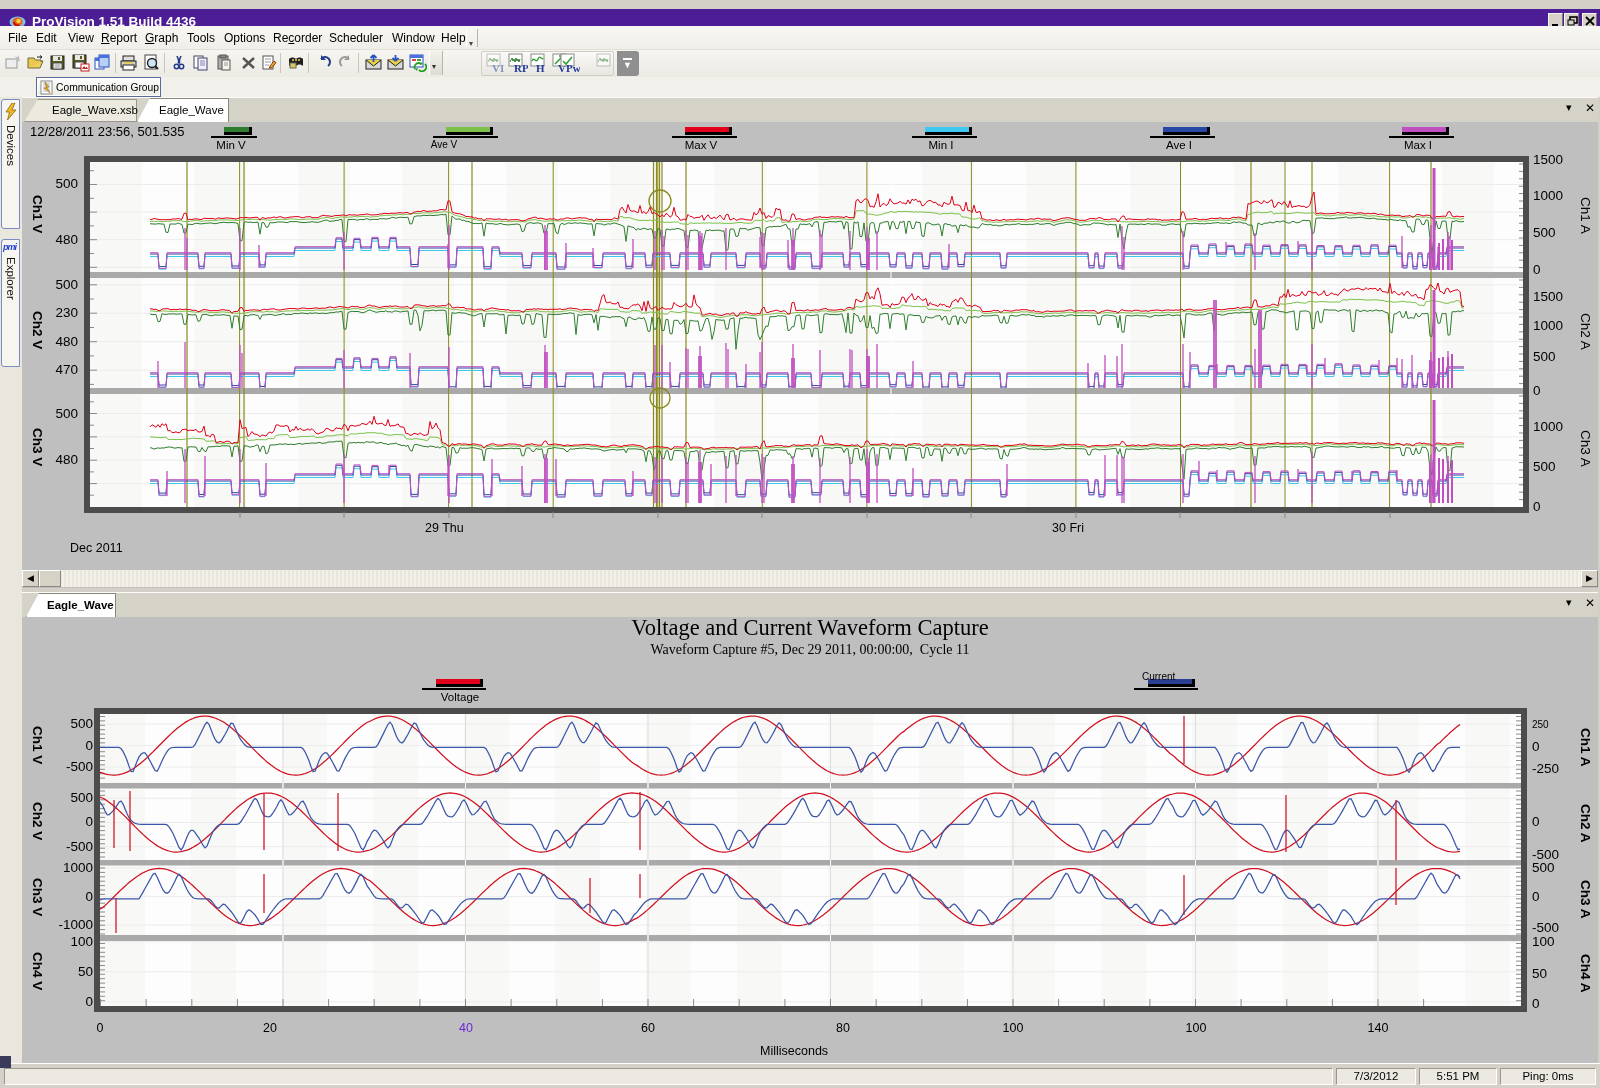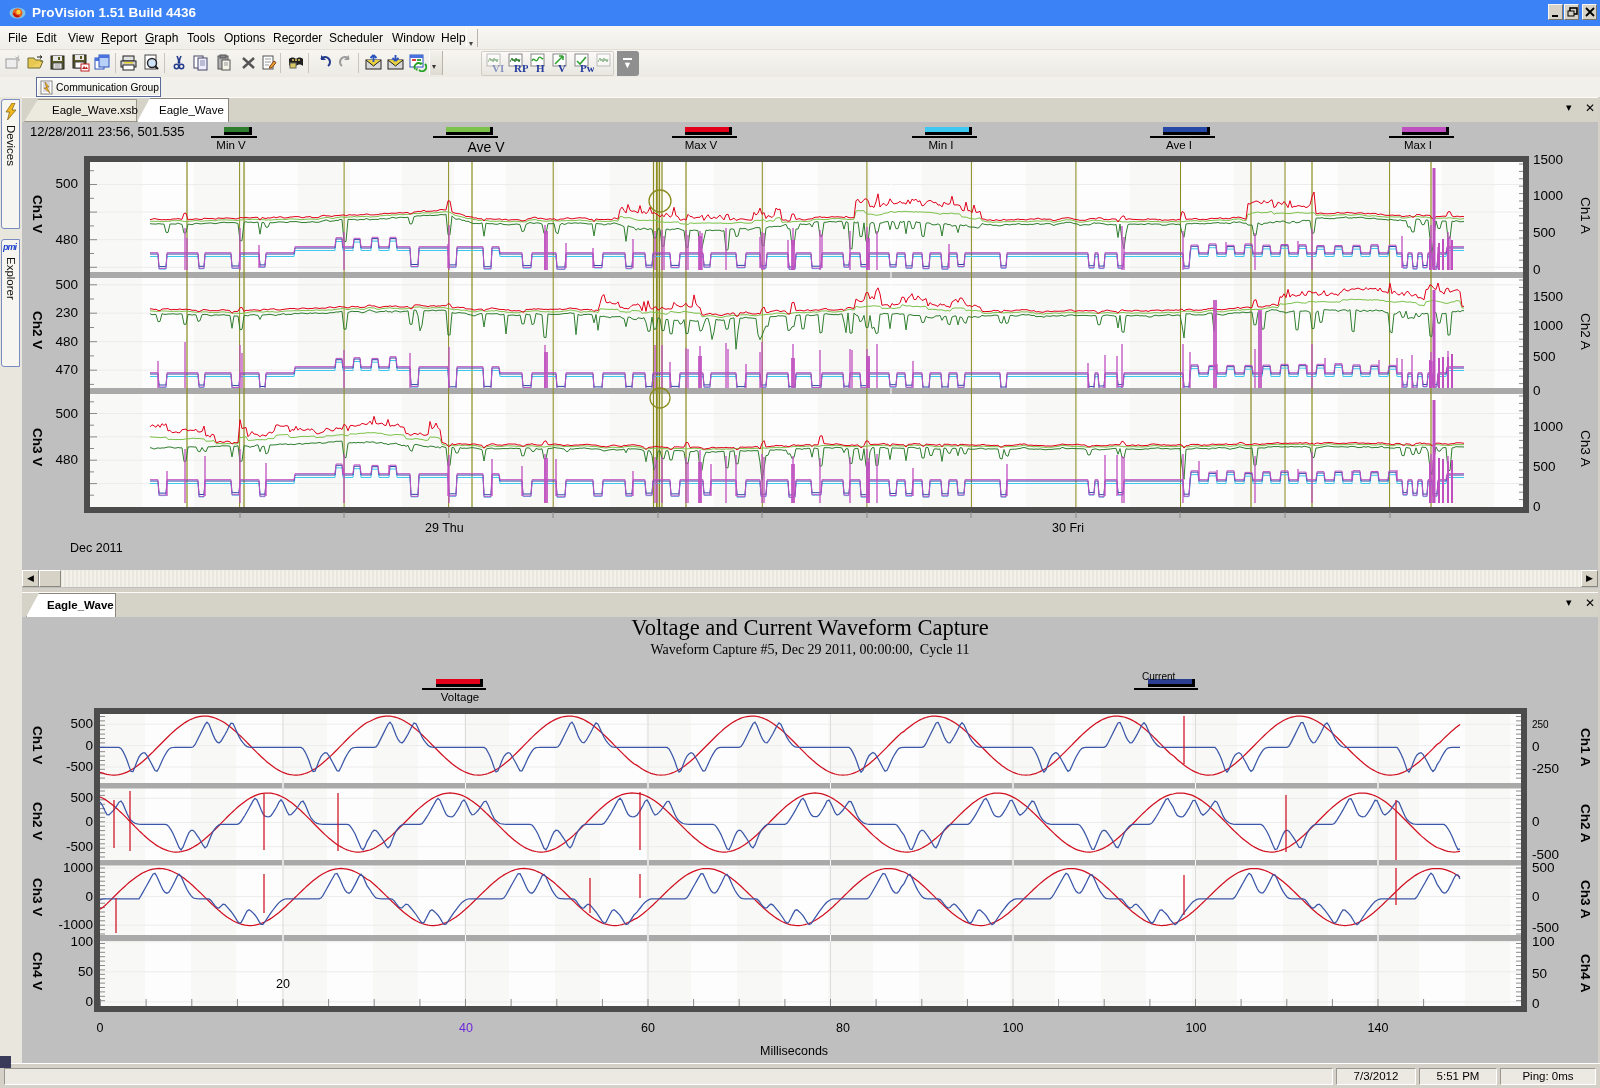--- a/index.html
+++ b/index.html
@@ -1,18 +1,18 @@
 <!DOCTYPE html>
 <html><head><meta charset="utf-8"><style>
 *{margin:0;padding:0;box-sizing:border-box}
 body{width:1600px;height:1088px;overflow:hidden;font-family:"Liberation Sans",sans-serif;background:#d4d0c8;position:relative}
 .abs{position:absolute}
 .vtext{writing-mode:vertical-rl}
 </style></head><body>
-<div class="abs" style="left:0;top:0;width:1600px;height:28px;background:#3b82f6">
+<div class="abs" style="left:0;top:9px;width:1600px;height:28px;background:#4c1d95">
     <svg class="abs" style="left:9px;top:5px" width="17" height="16">
       <ellipse cx="8.5" cy="8" rx="8" ry="5.6" fill="#7ec4ea"></ellipse>
       <ellipse cx="8.5" cy="8" rx="5" ry="4.6" fill="#e8601a"></ellipse>
       <path d="M5 8a3.5 3.5 0 0 0 5 3" fill="none" stroke="#c01010" stroke-width="2"></path>
       <circle cx="9.5" cy="7" r="2.2" fill="#ffd040"></circle>
     </svg>
     <span class="abs" style="left:32px;top:5px;color:#fff;font-weight:bold;font-size:13.5px">ProVision 1.51 Build 4436</span>
     <div class="abs" style="left:1548px;top:4px;width:15px;height:16px;background:#d6d2c8;border:1px solid;border-color:#f6f4f0 #7a766e #7a766e #f6f4f0">
       <div class="abs" style="left:3px;top:10px;width:6px;height:2px;background:#000"></div>
     </div>
@@ -164,21 +164,21 @@
     <div class="abs" style="left:530px;top:3px;width:20px;height:21px;"><svg width="20" height="21" viewBox="0 0 20 21">
         <rect x="1" y="1" width="13" height="12" fill="#fff" stroke="#888"></rect>
         <path d="M2 8 c2-5 4 3 6-2 s4 2 5-1" stroke="#30a030" stroke-width="1.4" fill="none"></path>
         <text x="6" y="19" font-size="11" font-weight="bold" fill="#223a9c" font-family="Liberation Serif,serif">H</text>
       </svg></div>
     <div class="abs" style="left:552px;top:3px;width:20px;height:21px;"><svg width="20" height="21" viewBox="0 0 20 21">
         <rect x="1" y="1" width="13" height="12" fill="#fff" stroke="#888"></rect>
         <path d="M3 11 L11 3 M11 3 h-4 M11 3 v4" stroke="#30a030" stroke-width="1.6" fill="none"></path>
         <text x="6" y="19" font-size="11" font-weight="bold" fill="#223a9c" font-family="Liberation Serif,serif">V</text>
       </svg></div>
-    <div class="abs" style="left:574px;top:3px;width:20px;height:15px;text-align:right;"><svg width="20" height="21" viewBox="0 0 20 21">
+    <div class="abs" style="left:560px;top:3px;width:20px;height:15px;text-align:right;"><svg width="20" height="21" viewBox="0 0 20 21">
         <rect x="1" y="1" width="13" height="12" fill="#fff" stroke="#888"></rect>
         <path d="M3 8 l3 3 6-7" stroke="#30a030" stroke-width="1.6" fill="none"></path>
         <text x="6" y="19" font-size="11" font-weight="bold" fill="#223a9c" font-family="Liberation Serif,serif">Pw</text>
       </svg></div>
     <div class="abs" style="left:596px;top:3px;width:20px;height:21px;opacity:.5;"><svg width="20" height="21" viewBox="0 0 20 21">
         <rect x="1" y="1" width="13" height="12" fill="#fff" stroke="#888"></rect>
         <path d="M2 9 l2-4 1 3 1-2 1 3 1-4 1 3 1-2 1 3 1-3" stroke="#2f7e2f" stroke-width="1" fill="none"></path>
         <text x="6" y="19" font-size="11" font-weight="bold" fill="#223a9c" font-family="Liberation Serif,serif"></text>
       </svg></div>
     <div class="abs" style="left:617px;top:1px;width:22px;height:25px;background:#8f8f8f;border-radius:0 3px 3px 0"></div>
@@ -212,21 +212,21 @@
     <div class="abs" style="left:115px;top:1px;width:92px;height:24px;background:#fff;border:1px solid #8a867c;border-bottom:none;clip-path:polygon(13px 0,100% 0,100% 100%,0 100%);"></div>
     <span class="abs" style="left:137px;top:7px;font-size:11.5px">Eagle_Wave</span>
     <span class="abs" style="left:1544px;top:4px;font-size:11px;color:#000">▾</span>
     <span class="abs" style="left:1563px;top:4px;font-size:12px;color:#000">✕</span>
     <span class="abs" style="left:8px;top:27px;font-size:13px;color:#000">12/28/2011 23:56, 501.535</span>
     <div class="abs" style="left:202px;top:30px;width:28px;height:8px;background:#2f7e2f;border-right:3px solid #000;border-bottom:3px solid #000"></div>
     <div class="abs" style="left:189px;top:39px;width:46px;height:2px;background:#000"></div>
     <span class="abs" style="left:179px;top:42px;width:60px;text-align:center;font-size:11.5px;color:#000">Min V</span>
     <div class="abs" style="left:424px;top:30px;width:47px;height:8px;background:#7cc24a;border-right:3px solid #000;border-bottom:3px solid #000"></div>
     <div class="abs" style="left:411px;top:39px;width:65px;height:2px;background:#000"></div>
-    <span class="abs" style="left:434px;top:42px;width:60px;text-align:center;font-size:14px;color:#000">Ave V</span>
+    <span class="abs" style="left:392px;top:42px;width:60px;text-align:center;font-size:10px;color:#000">Ave V</span>
     <div class="abs" style="left:663px;top:30px;width:47px;height:8px;background:#e2001a;border-right:3px solid #000;border-bottom:3px solid #000"></div>
     <div class="abs" style="left:650px;top:39px;width:65px;height:2px;background:#000"></div>
     <span class="abs" style="left:649px;top:42px;width:60px;text-align:center;font-size:11.5px;color:#000">Max V</span>
     <div class="abs" style="left:903px;top:30px;width:47px;height:8px;background:#3fc8f0;border-right:3px solid #000;border-bottom:3px solid #000"></div>
     <div class="abs" style="left:890px;top:39px;width:65px;height:2px;background:#000"></div>
     <span class="abs" style="left:889px;top:42px;width:60px;text-align:center;font-size:11.5px;color:#000">Min I</span>
     <div class="abs" style="left:1141px;top:30px;width:47px;height:8px;background:#2848a8;border-right:3px solid #000;border-bottom:3px solid #000"></div>
     <div class="abs" style="left:1128px;top:39px;width:65px;height:2px;background:#000"></div>
     <span class="abs" style="left:1127px;top:42px;width:60px;text-align:center;font-size:11.5px;color:#000">Ave I</span>
     <div class="abs" style="left:1380px;top:30px;width:47px;height:8px;background:#c050c0;border-right:3px solid #000;border-bottom:3px solid #000"></div>
@@ -737,21 +737,21 @@
 <span class="abs vtext" style="left:1578px;top:880px;font-size:13.5px;font-weight:bold;color:#000">Ch3 A</span>
 <span class="abs vtext" style="left:30px;top:952px;font-size:13.5px;font-weight:bold;color:#000">Ch4 V</span>
 <span class="abs" style="left:48px;top:934px;width:45px;text-align:right;font-size:13.5px;color:#000">100</span>
 <span class="abs" style="left:48px;top:964px;width:45px;text-align:right;font-size:13.5px;color:#000">50</span>
 <span class="abs" style="left:48px;top:994px;width:45px;text-align:right;font-size:13.5px;color:#000">0</span>
 <span class="abs" style="left:1532px;top:934px;width:45px;font-size:13.5px;color:#000">100</span>
 <span class="abs" style="left:1532px;top:966px;width:45px;font-size:13.5px;color:#000">50</span>
 <span class="abs" style="left:1532px;top:996px;width:45px;font-size:13.5px;color:#000">0</span>
 <span class="abs vtext" style="left:1578px;top:954px;font-size:13.5px;font-weight:bold;color:#000">Ch4 A</span>
 <span class="abs" style="left:80px;top:1021px;width:40px;text-align:center;font-size:12.5px;color:#000">0</span>
-<span class="abs" style="left:263px;top:977px;width:40px;text-align:center;font-size:12.5px;color:#000">20</span>
+<span class="abs" style="left:263px;top:1021px;width:40px;text-align:left;font-size:12.5px;color:#000">20</span>
 <span class="abs" style="left:446px;top:1021px;width:40px;text-align:center;font-size:12.5px;color:#6d28d9">40</span>
 <span class="abs" style="left:628px;top:1021px;width:40px;text-align:center;font-size:12.5px;color:#000">60</span>
 <span class="abs" style="left:810px;top:1021px;width:40px;text-align:right;font-size:12.5px;color:#000">80</span>
 <span class="abs" style="left:993px;top:1021px;width:40px;text-align:center;font-size:12.5px;color:#000">100</span>
 <span class="abs" style="left:1176px;top:1021px;width:40px;text-align:center;font-size:12.5px;color:#000">100</span>
 <span class="abs" style="left:1358px;top:1021px;width:40px;text-align:center;font-size:12.5px;color:#000">140</span>
 <span class="abs" style="left:760px;top:1044px;font-size:12.5px;color:#000">Milliseconds</span>
 <div class="abs" style="left:0;top:1063px;width:1600px;height:25px;background:#d5d1c8;border-top:1px solid #fff"></div>
 <div class="abs" style="left:0;top:1056px;width:11px;height:12px;background:#3a3a5a"></div>
 <div class="abs" style="left:4px;top:1068px;width:1329px;height:17px;background:#ece9e2;border:1px solid;border-color:#9a978e #fff #fff #9a978e;text-align:center;font-size:11.5px;line-height:15px"></div>

